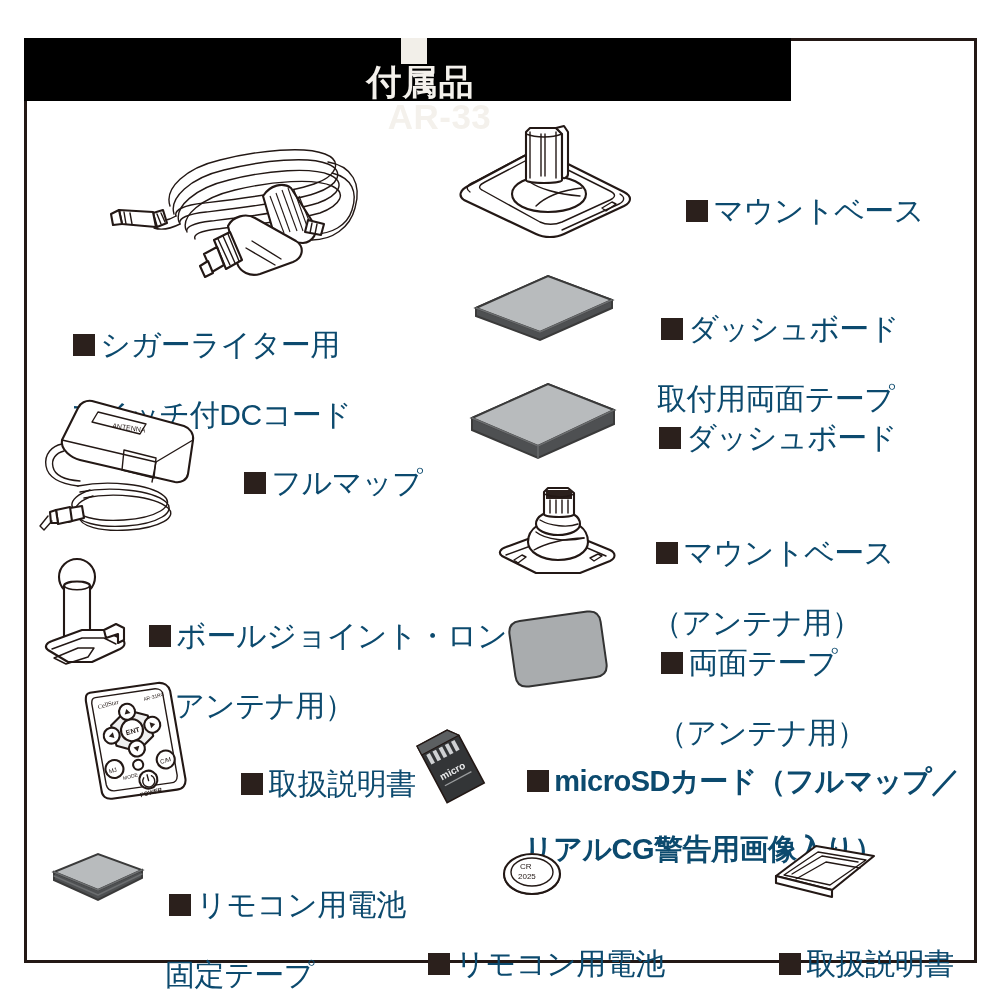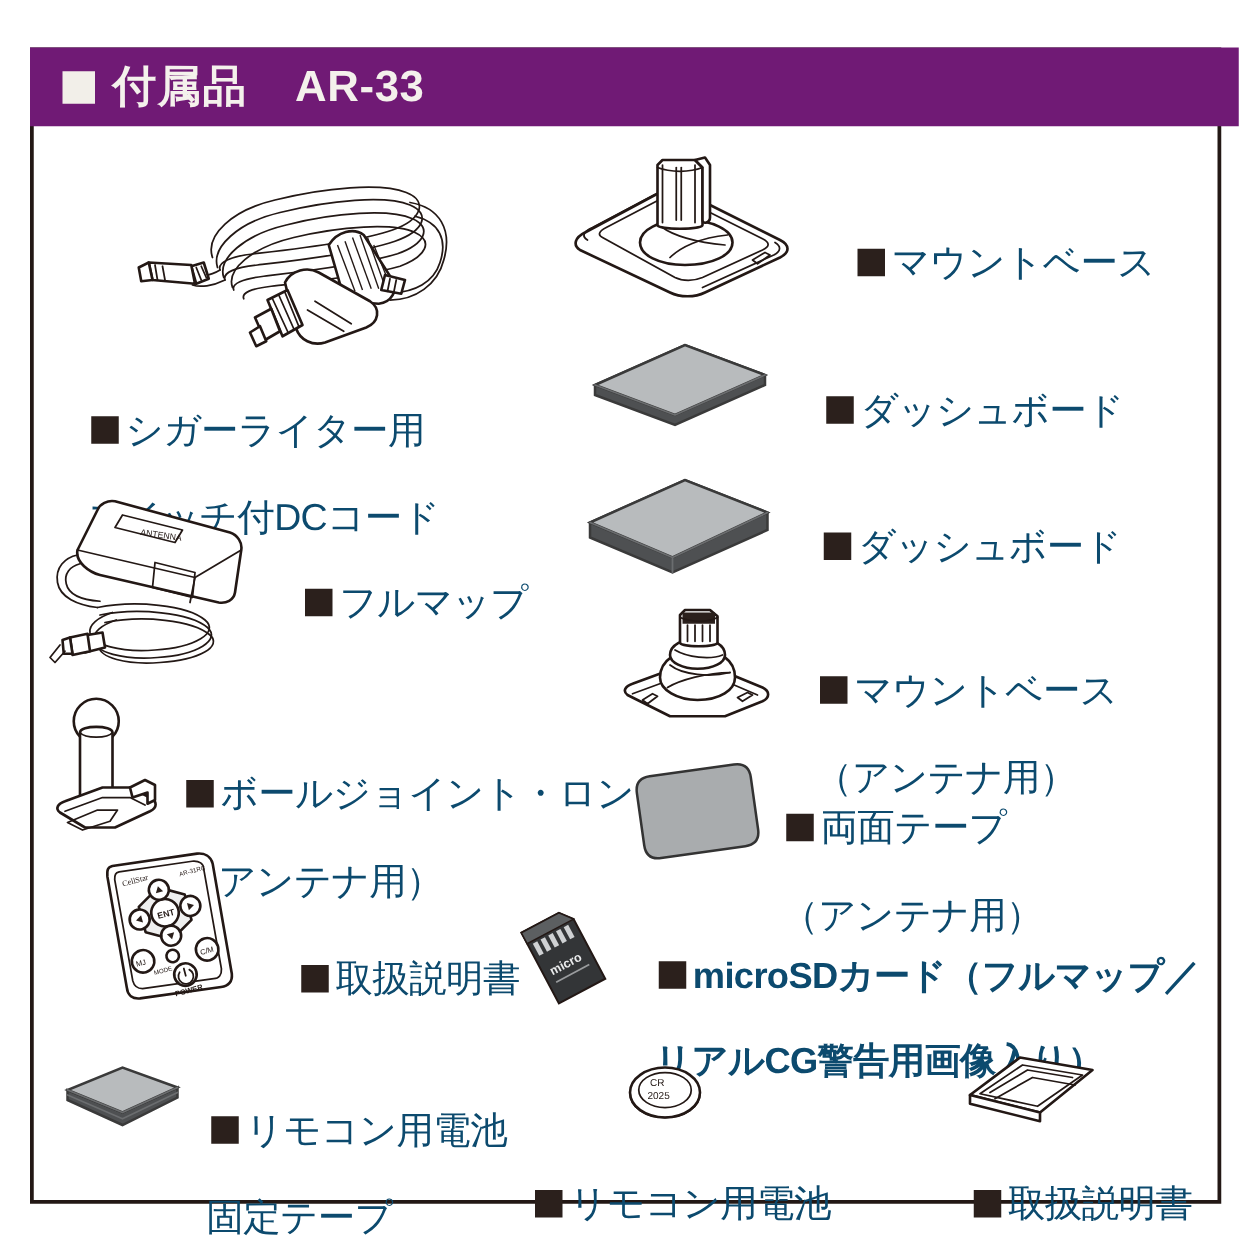--- a/index.html
+++ b/index.html
@@ -22,25 +22,26 @@
     left:24px;top:38px;
     width:953px;height:925px;
     border:3px solid #231815;
     box-sizing:border-box;
     background:#fff;
   }
   
   .header{
     position:absolute;
     left:24px;top:38px;
-    width:967px;height:63px;
-    background:#701a75;
+    width:767px;height:63px;
+    background:#000000;
     box-sizing:border-box;
     display:flex;align-items:center;
     padding-left:26px;
+    flex-direction:column;
   }
   .header .sq{
     width:26px;height:26px;
     background:#f2efe9;
     margin-right:14px;
     flex:0 0 auto;
   }
   .header .title{
     color:#f4f1ec;
     font-size:35px;
@@ -199,20 +200,21 @@
   <div class="art" style="left:472px;top:268px;">
     <svg width="145" height="85" viewBox="0 0 145 85">
       <path class="grayd" d="M4 48 L 68 72 L 140 40 L 140 32 L 76 8 L 4 40 Z"></path>
       <path class="gray" d="M4 40 L 68 64 L 140 32 L 76 8 Z"></path>
       <path class="thin" style="stroke:#6b6d6f;" d="M4 40 L 68 64 L 140 32"></path>
     </svg>
   </div>
 
   <div class="lbl" style="left:630px;top:276px;">
     <span><span class="bul"></span><span>ダッシュボード</span></span>
+    <span class="l2" style="padding-left:27px;">取付用両面テープ</span>
   </div>
 
   <div class="art" style="left:468px;top:378px;">
     <svg width="152" height="95" viewBox="0 0 152 95">
       <path class="grayd" d="M4 52 L 70 80 L 146 46 L 146 32 L 80 6 L 4 40 Z"></path>
       <path class="gray" d="M4 40 L 70 68 L 146 32 L 80 6 Z"></path>
       <path class="thin" style="stroke:#6b6d6f;" d="M4 40 L 70 68 L 146 32"></path>
       <path class="thin" style="stroke:#6b6d6f;" d="M70 68 L 70 80"></path>
     </svg>
   </div>
@@ -303,21 +305,21 @@
     <span><span class="bul"></span><span>ボールジョイント・ロング</span></span>
     <span class="l2" style="padding-left:27px;">（アンテナ用）</span>
   </div>
 
   <div class="art" style="left:508px;top:612px;">
     <svg width="100" height="78" viewBox="0 0 100 78">
       <path class="gray2" d="M16 4 L 84 4 C 92 4, 96 8, 96 16 L 96 58 C 96 66, 92 70, 84 70 L 16 70 C 8 70, 4 66, 4 58 L 4 16 C 4 8, 8 4, 16 4 Z" transform="rotate(-8 50 37)"></path>
     </svg>
   </div>
 
-  <div class="lbl" style="left:598px;top:610px;">
+  <div class="lbl" style="left:630px;top:610px;">
     <span><span class="bul"></span><span>両面テープ</span></span>
     <span class="l2" style="padding-left:27px;">（アンテナ用）</span>
   </div>
 
   <div class="art" style="left:68px;top:676px;">
     <svg width="140" height="130" viewBox="0 0 140 130">
       <g transform="rotate(-15 70 65)">
 
         <path class="lnf" d="M36 6 L 104 14 C 110 15, 114 19, 114 25 L 106 114 C 105 120, 101 123, 95 122 L 30 114 C 24 113, 21 109, 22 103 L 30 13 C 31 8, 32 6, 36 6 Z"></path>
         <path class="thin" d="M40 12 L 100 19 C 104 20, 107 23, 106 27 L 99 108 C 98 113, 95 115, 91 114 L 34 107 C 30 106, 28 103, 28 99 L 35 17 C 36 13, 37 12, 40 12 Z"></path>

